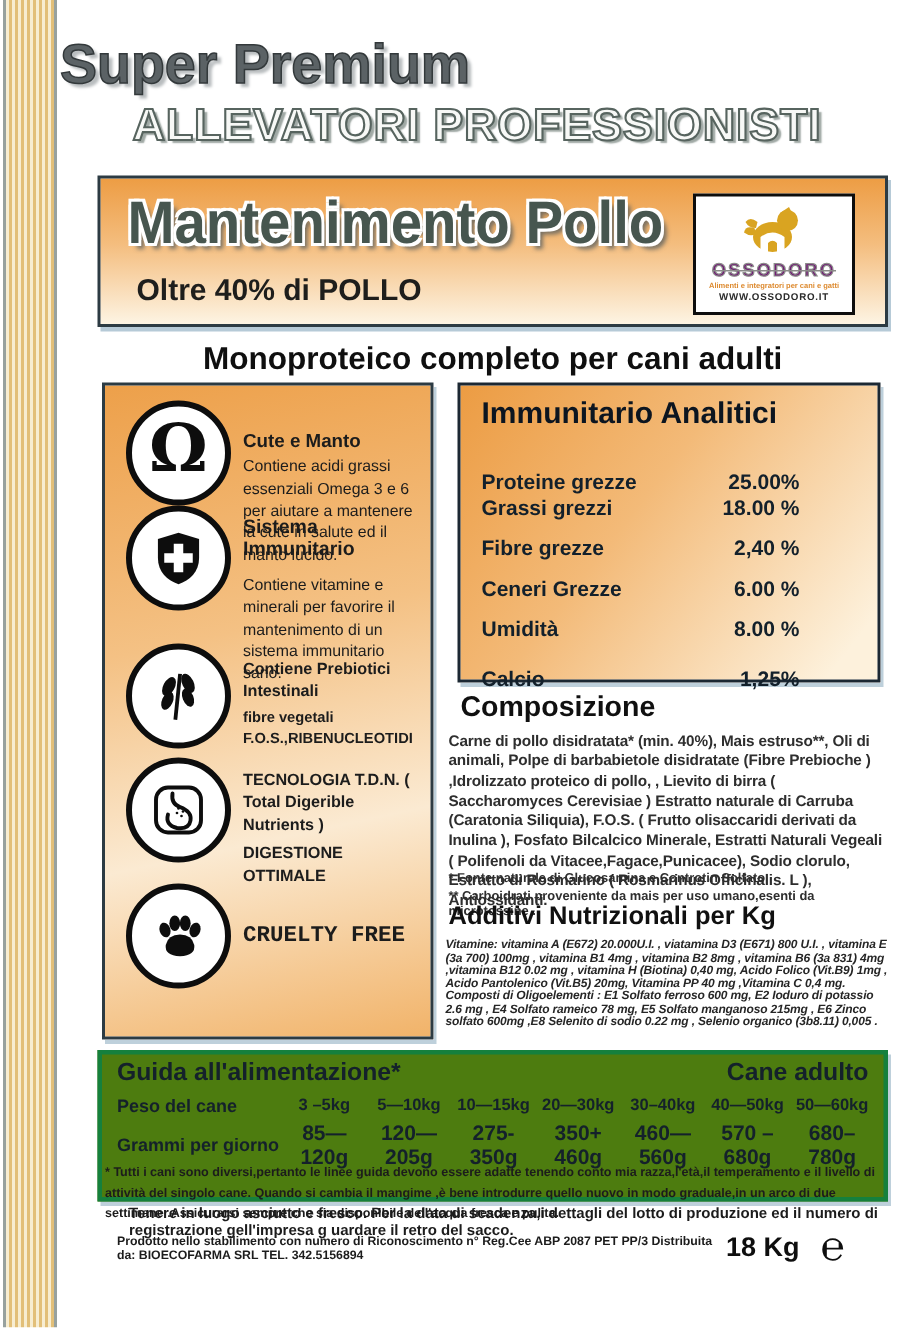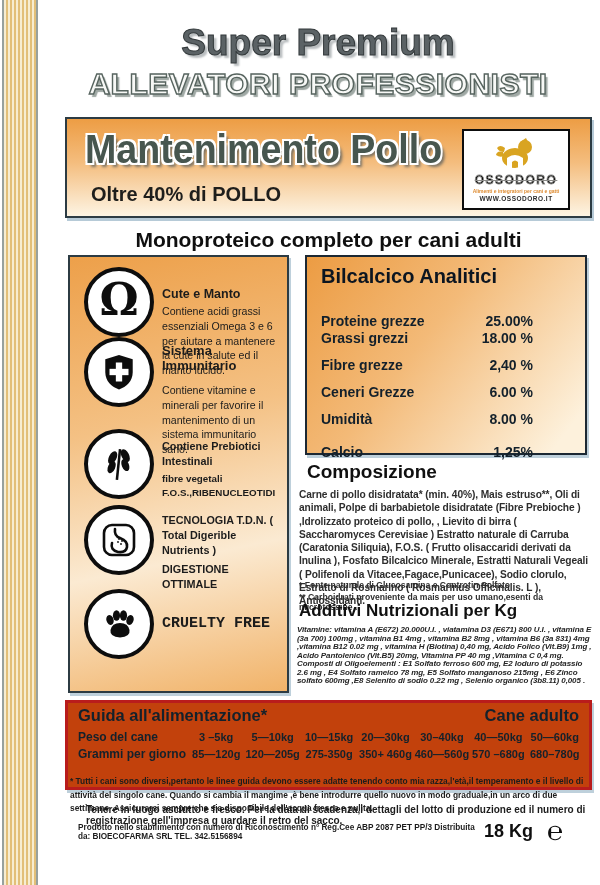--- a/index.html
+++ b/index.html
@@ -5,38 +5,38 @@
   * { margin:0; padding:0; box-sizing:border-box; }
   body { background:#ffffff; font-family:"Liberation Sans", sans-serif; }
   .page { position:relative; width:600px; height:885px; background:#fff; overflow:hidden; }
 
   
   .stripe-bar { position:absolute; left:2px; top:0; width:36px; height:885px;
     background:repeating-linear-gradient(90deg,#f7edd1 0 2px,#e2bf78 2px 4px);
     border-left:2px solid #97a19e; border-right:2px solid #97a19e; }
 
   
-  .super-premium { position:absolute; left:40px; right:4px; top:22px; text-align:center;
+  .super-premium { position:absolute; left:40px; right:4px; top:22px; 
     font-size:37px; font-weight:bold; color:#5b6265; letter-spacing:0;
     -webkit-text-stroke:1px #33393b; text-shadow:3px 3px 2px #b9bdbf; }
   .allevatori { position:absolute; left:40px; right:4px; top:67px; text-align:center;
     font-size:30px; font-weight:bold; color:#f7f8f6; letter-spacing:0.5px;
     -webkit-text-stroke:1.4px #57645f; text-shadow:2.5px 2.5px 1px #9fa8a4; }
 
   
   .banner { position:absolute; left:65px; top:117px; width:527px; height:101px;
     border:2.5px solid #2c3b43; background:linear-gradient(180deg,#ed9d44 0%,#f4bd7e 45%,#fdf4e3 100%);
     box-shadow:2px 3px 0 rgba(110,150,175,.5); }
   .banner-title { position:absolute; left:18px; top:8px; font-size:40px; font-weight:bold; color:#47564f;
     transform:scaleX(.94); transform-origin:left;
     text-shadow:-2px -2px 0 #fff,2px -2px 0 #fff,-2px 2px 0 #fff,2px 2px 0 #fff,4px 4px 3px rgba(90,95,95,.8); }
   .banner-sub { position:absolute; left:24px; bottom:10px; font-size:20px; font-weight:bold; color:#1e1e1c; }
   .logo-box { position:absolute; right:20px; top:10px; width:108px; height:81px; background:#fff;
     border:2.5px solid #0d0d0d; display:flex; flex-direction:column; align-items:center; justify-content:center; gap:1px; }
-  .logo-brand { font-size:12px; font-weight:bold; letter-spacing:1.5px; color:#000000;
+  .logo-brand { font-size:12px; font-weight:bold; letter-spacing:1.5px; color:#701a75;
     -webkit-text-stroke:.8px #8b8b89; text-decoration:line-through; text-decoration-color:#8b8b89; text-decoration-thickness:1px; }
   .logo-tag { font-size:5px; color:#dd8a2f; font-weight:bold; }
   .logo-web { font-size:6.5px; color:#2b2b2b; font-weight:bold; letter-spacing:.5px; }
 
   .mono-heading { position:absolute; left:65px; top:228px; width:527px; text-align:center;
     font-size:21px; font-weight:bold; color:#0f0f0f; }
 
   
   .badge-panel { position:absolute; left:68px; top:255px; width:221px; height:438px;
     border:2.5px solid #2c3b43;
@@ -64,30 +64,30 @@
   .comp-body { position:absolute; left:299px; top:488px; width:294px; font-size:10.2px; font-weight:bold;
     color:#2e2e2e; line-height:1.3; letter-spacing:-.1px; }
   .comp-note { position:absolute; left:299px; width:294px; font-size:8.6px; font-weight:bold; color:#2e2e2e; }
 
   
   .add-title { position:absolute; left:299px; top:601px; font-size:17px; font-weight:bold; color:#101010; }
   .add-body { position:absolute; left:297px; top:626px; width:296px; font-size:8px; font-weight:bold;
     font-style:italic; color:#262626; line-height:1.07; letter-spacing:-.1px; }
 
   
-  .fg { position:absolute; left:65px; top:700px; width:527px; height:90px; background:#c2410c;
-    border:3px solid #b91c1c; box-shadow:2px 3px 0 rgba(110,150,175,.45); }
+  .fg { position:absolute; left:65px; top:700px; width:527px; height:101px; background:#4d7c0f;
+    border:3px solid #15803d; box-shadow:2px 3px 0 rgba(110,150,175,.45); }
   .fg-head { position:absolute; left:10px; right:10px; top:3px; display:flex; justify-content:space-between; }
   .fg-title, .fg-subject { font-size:16.5px; font-weight:bold; color:#14212b; }
   .fg-row { position:absolute; left:8px; right:6px; display:grid; grid-template-columns:112px repeat(7,1fr); align-items:center; }
   .fg-row.weights { top:27px; }
   .fg-row.grams { top:44px; }
   .fg-rowlabel { font-size:12px; font-weight:bold; color:#14212b; padding-left:2px; }
   .fg-cell { font-size:11px; font-weight:bold; color:#14212b; text-align:center; }
-  .fg-row.grams .fg-cell { font-size:11px; }
+  .fg-row.grams .fg-cell { font-size:14px; }
 
   
   .foot-note1 { position:absolute; left:70px; top:775px; width:523px; font-size:8.4px; font-weight:bold;
     color:#1c1c1c; line-height:1.62; }
   .foot-note2 { position:absolute; left:86px; top:804px; width:519px; font-size:10px; font-weight:bold; color:#1c1c1c; }
   .foot-line3 { position:absolute; left:78px; top:818px; width:515px; display:flex; align-items:center; }
   .foot-note3 { font-size:8.2px; font-weight:bold; color:#1c1c1c; width:398px; }
   .foot-weight { font-size:18px; font-weight:bold; color:#0e0e0e; margin-left:8px; white-space:nowrap; }
   .foot-emark { font-size:27px; font-weight:bold; color:#0e0e0e; margin-left:14px; line-height:1; }
 
@@ -189,21 +189,21 @@
         </g>
       </svg>
     </div>
     <div class="badge-text" style="top:358px;font-family:Liberation Mono, monospace;">
       <div class="badge-title" style="font-size:15px;">CRUELTY FREE</div>
     </div>
 
   </div>
 
   <div class="analytics">
-    <div class="analytics-title">Bilcalcico Analitici</div>
+    <div class="analytics-title">Immunitario Analitici</div>
     <div class="an-row" style="top:56px;">
       <span class="an-label">Proteine grezze</span>
       <span class="an-value">25.00%</span>
     </div>
     <div class="an-row" style="top:73px;">
       <span class="an-label">Grassi grezzi</span>
       <span class="an-value">18.00 %</span>
     </div>
     <div class="an-row" style="top:100px;">
       <span class="an-label">Fibre grezze</span>

